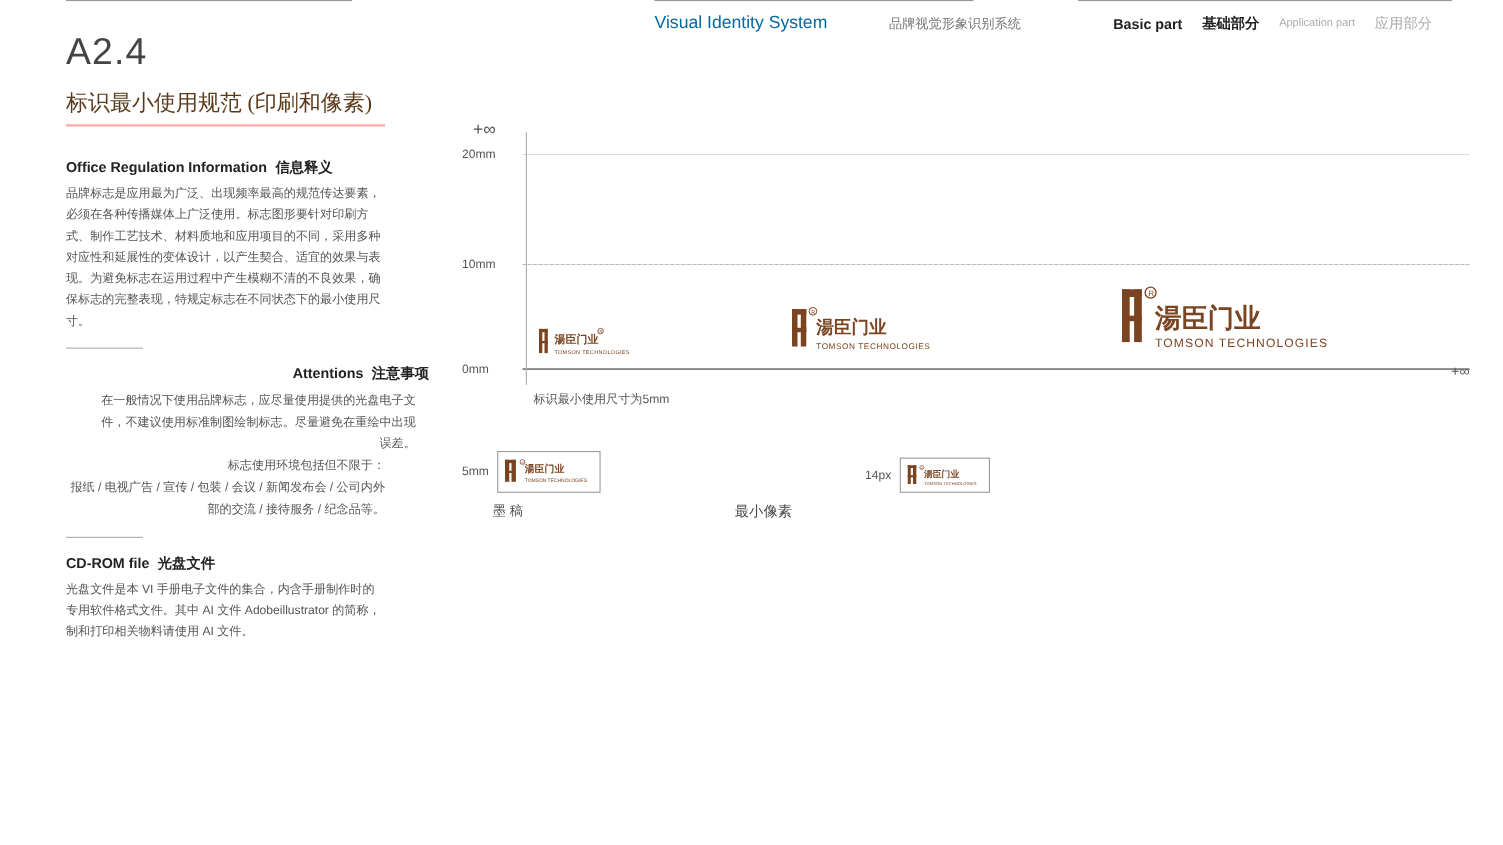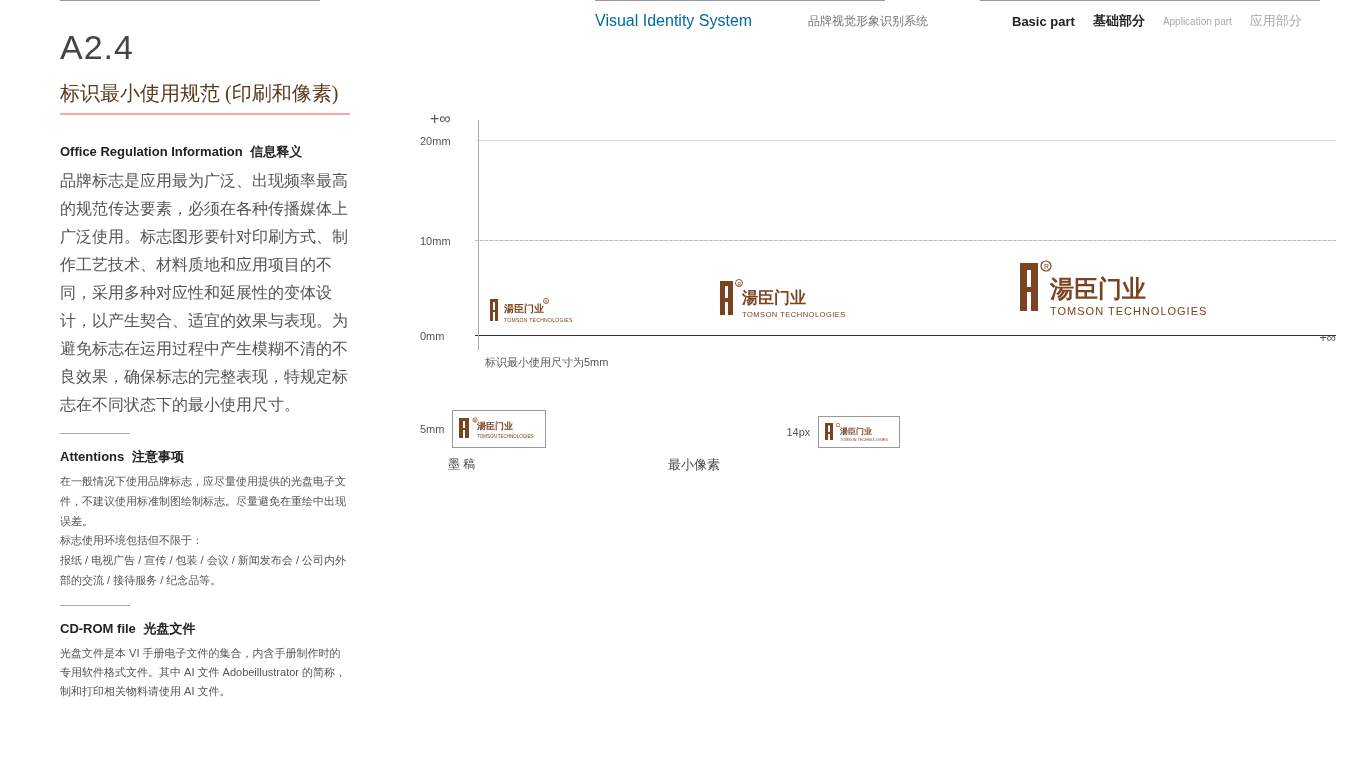--- a/index.html
+++ b/index.html
@@ -50,31 +50,31 @@
 
     <div style="border-bottom:2px solid #fca5a5; padding-bottom:6px; margin-bottom:28px; width:290px;font-family:Liberation Serif, serif;">
       <span style="font-size:20px; color:#5a3a1a; font-weight:400;">标识最小使用规范 (印刷和像素)</span>
     </div>
 
     <div style="margin-bottom:6px;">
       <div style="font-size:13px; font-weight:bold; color:#222; margin-bottom:6px;">
         <span>Office Regulation Information</span>
         <span style="margin-left:4px;">信息释义</span>
       </div>
-      <div style="font-size:16px; color:#555; line-height:1.75; width:290px;">品牌标志是应用最为广泛、出现频率最高的规范传达要素，必须在各种传播媒体上广泛使用。标志图形要针对印刷方式、制作工艺技术、材料质地和应用项目的不同，采用多种对应性和延展性的变体设计，以产生契合、适宜的效果与表现。为避免标志在运用过程中产生模糊不清的不良效果，确保标志的完整表现，特规定标志在不同状态下的最小使用尺寸。</div>
+      <div style="font-size:11px; color:#555; line-height:1.75; width:290px;">品牌标志是应用最为广泛、出现频率最高的规范传达要素，必须在各种传播媒体上广泛使用。标志图形要针对印刷方式、制作工艺技术、材料质地和应用项目的不同，采用多种对应性和延展性的变体设计，以产生契合、适宜的效果与表现。为避免标志在运用过程中产生模糊不清的不良效果，确保标志的完整表现，特规定标志在不同状态下的最小使用尺寸。</div>
     </div>
 
     <div style="width:70px; height:1px; background:#aaa; margin:14px 0;"></div>
 
-    <div style="margin-bottom:6px;">
+    <div style="margin-bottom:6px;text-align:right;">
       <div style="font-size:13px; font-weight:bold; color:#222; margin-bottom:6px;">
         <span>Attentions</span>
         <span style="margin-left:4px;">注意事项</span>
       </div>
-      <div style="font-size:11px; color:#555; line-height:1.8; width:290px;">
+      <div style="font-size:11px; color:#555; line-height:1.8; width:290px;margin-left:28px;">
         <span>在一般情况下使用品牌标志，应尽量使用提供的光盘电子文件，不建议使用标准制图绘制标志。尽量避免在重绘中出现误差。</span>
       </div>
       <div style="font-size:11px; color:#555; line-height:1.8; width:290px;">
         <span>标志使用环境包括但不限于：</span>
       </div>
       <div style="font-size:11px; color:#555; line-height:1.8; width:290px;">
         <span>报纸 / 电视广告 / 宣传 / 包装 / 会议 / 新闻发布会 / 公司内外部的交流 / 接待服务 / 纪念品等。</span>
       </div>
     </div>
 

